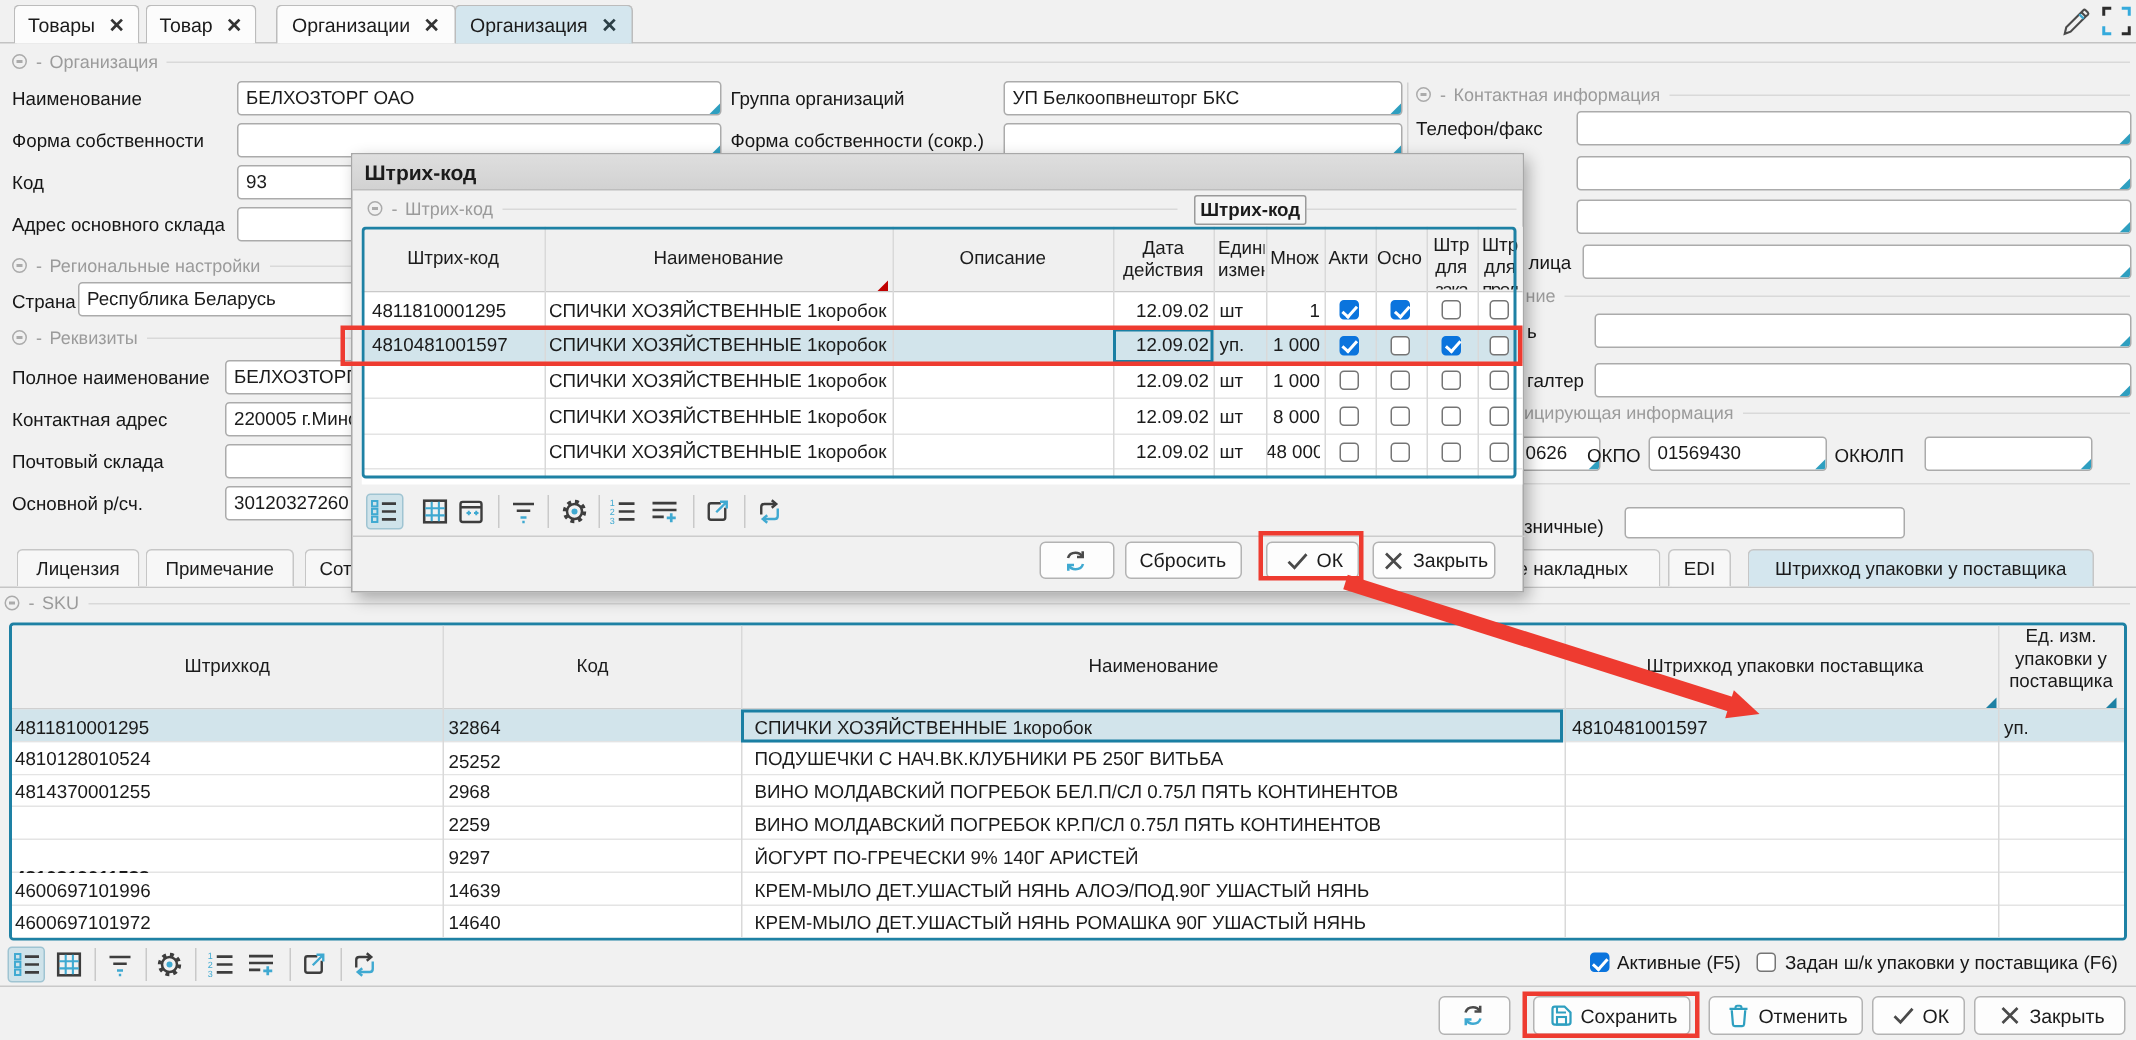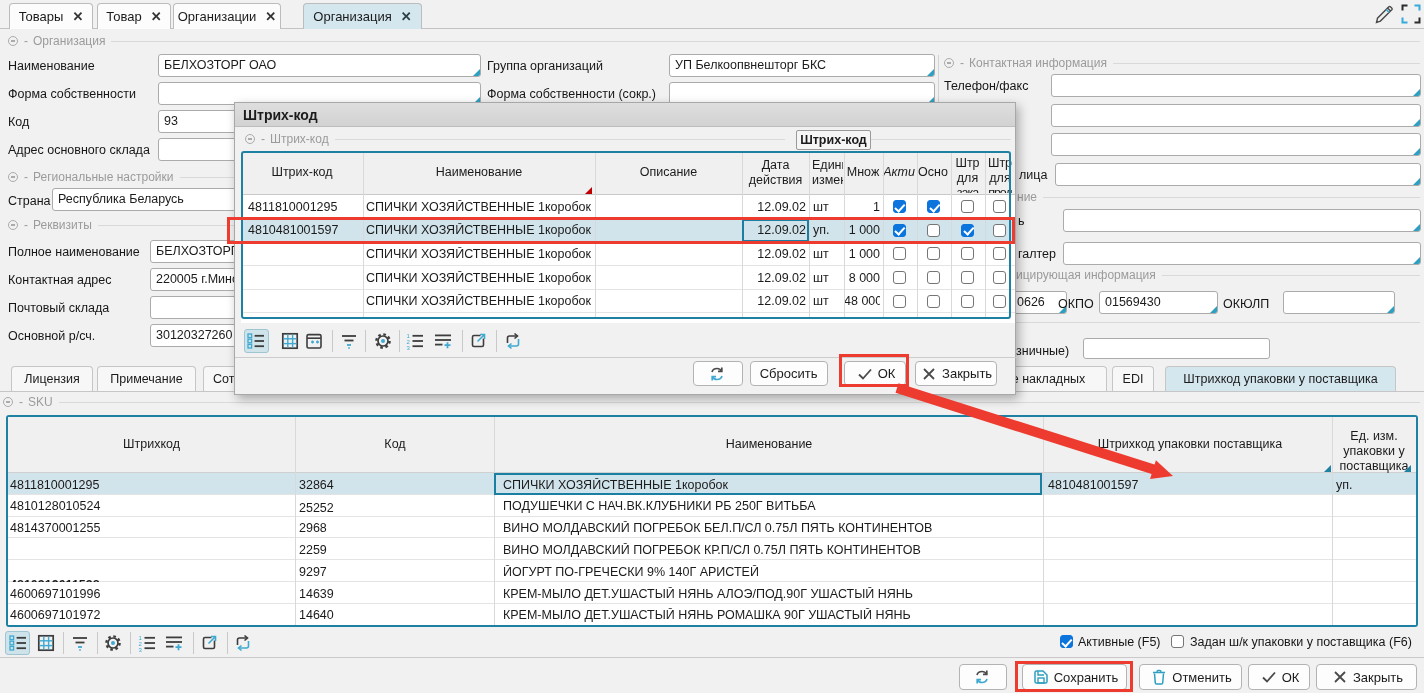--- a/index.html
+++ b/index.html
@@ -33,21 +33,21 @@
 .icon { position:absolute; }
 .red { position:absolute; border:3px solid #ee3b30; }
 .nt::after { display:none; }
 </style>
 </head>
 <body>
 
 <div class="topline"></div>
 <div class="ttab" style="left:9px; width:84px;">Товары<span class="tx">✕</span></div>
 <div class="ttab" style="left:97px; width:74px;">Товар<span class="tx">✕</span></div>
-<div class="ttab" style="left:173px; width:108px;">Организации<span class="tx">✕</span></div>
+<div class="ttab" style="left:184px; width:120px;">Организации<span class="tx">✕</span></div>
 <div class="ttab act" style="left:303px; width:119px;">Организация<span class="tx">✕</span></div>
 
 <svg class="icon" style="left:1372px; top:2px;" width="24" height="24" viewBox="0 0 24 24">
   <path d="M4.5 20.5 L5.5 16.2 L15.6 6.1 L18.5 9 L8.4 19.1 Z M15.6 6.1 L16.9 4.8 Q17.6 4.1 18.4 4.8 L19.9 6.3 Q20.6 7.1 19.9 7.8 L18.5 9" fill="none" stroke="#4a4a4a" stroke-width="1.4"></path>
   <line x1="14.2" y1="7.5" x2="17.1" y2="10.4" stroke="#3fa8cf" stroke-width="1.6"></line>
 </svg>
 <svg class="icon" style="left:1399px; top:2px;" width="24" height="24" viewBox="0 0 24 24">
   <path d="M3.5 8.5 V3.5 H8.5" fill="none" stroke="#2c2c2c" stroke-width="2"></path>
   <path d="M15.5 3.5 H20.5 V8.5" fill="none" stroke="#35aadc" stroke-width="2"></path>
   <path d="M3.5 15.5 V20.5 H8.5" fill="none" stroke="#35aadc" stroke-width="2"></path>
@@ -112,21 +112,21 @@
 <div class="btab act" style="left:1165px; top:366px; width:231px;">Штрихкод упаковки у поставщика</div>
 
 <div class="grp" style="left:3px; top:395px; width:1417px;"><span class="gic"></span><span class="gdash">-</span>SKU<span class="gln"></span></div>
 <div class="abs" style="left:6px; top:415px; width:1412px; height:212px; border:2px solid #1e81a4; border-radius:3px; background:#fff; overflow:hidden;">
   <div class="abs" style="left:0; top:0; width:100%; height:56px; background:#f0f0f0; border-bottom:1px solid #d0d0d0;"></div>
   <div class="cell" style="left:0; top:0; width:287px; height:56px; line-height:54px; text-align:center;">Штрихкод</div>
   <div class="cell" style="left:288px; top:0; width:198px; height:56px; line-height:54px; text-align:center;">Код</div>
   <div class="cell" style="left:487px; top:0; width:548px; height:56px; line-height:54px; text-align:center;">Наименование</div>
   <div class="cell" style="left:1040px; top:0; width:284px; height:56px; line-height:54px; text-align:center;">Штрихкод упаковки поставщика</div>
   <div class="cell" style="left:1326px; top:0; width:80px; height:56px; text-align:center;">
-      <div style="margin-top:12px; line-height:15px;">Ед. изм.<br>упаковки у<br>поставщика</div>
+      <div style="margin-top:0; line-height:15px;">Ед. изм.<br>упаковки у<br>поставщика</div>
     </div>
   <div class="abs" style="left:1316px; top:48px; width:0; height:0; border-left:7px solid transparent; border-bottom:7px solid #1e81a4;"></div>
   <div class="abs" style="left:1396px; top:48px; width:0; height:0; border-left:7px solid transparent; border-bottom:7px solid #1e81a4;"></div>
   <div class="abs" style="left:287px; top:0; width:1px; height:208px; background:#d9d9d9; z-index:5;"></div>
   <div class="abs" style="left:486px; top:0; width:1px; height:208px; background:#d9d9d9; z-index:5;"></div>
   <div class="abs" style="left:1035px; top:0; width:1px; height:208px; background:#d9d9d9; z-index:5;"></div>
   <div class="abs" style="left:1324px; top:0; width:1px; height:208px; background:#d9d9d9; z-index:5;"></div>
   <div class="abs" style="left:0; top:56.0px; width:1408px; height:21.8px; background:#d2e4eb; border-bottom:1px solid #e4e4e4;"></div>
   <div class="cell" style="left:2px; top:60.5px; width:283px;">4811810001295</div>
   <div class="cell" style="left:291px; top:60.5px; width:192px;">32864</div>
@@ -278,21 +278,21 @@
 <div class="abs" style="left:675.6px; top:0; width:1px; height:168px; background:#d9d9d9; z-index:5;"></div>
 <div class="abs" style="left:710px; top:0; width:1px; height:168px; background:#d9d9d9; z-index:5;"></div>
 <div class="abs" style="left:743.5px; top:0; width:1px; height:168px; background:#d9d9d9; z-index:5;"></div>
 <div class="cell" style="left:0; top:0; width:122px; height:44px; line-height:42px; text-align:center;">Штрих-код</div>
 <div class="cell" style="left:122px; top:0; width:232px; height:44px; line-height:42px; text-align:center;">Наименование</div>
 <div class="abs" style="left:344px; top:36px; width:0; height:0; border-left:7px solid transparent; border-bottom:7px solid #c00000;"></div>
 <div class="cell" style="left:354px; top:0; width:147px; height:44px; line-height:42px; text-align:center;">Описание</div>
 <div class="cell" style="left:501px; top:7px; width:67px; height:34px; line-height:15px; text-align:center;">Дата<br>действия</div>
 <div class="cell" style="left:571px; top:7px; width:31px; height:34px; line-height:15px; text-align:left;">Едини<br>измен</div>
 <div class="cell" style="left:603px; top:0; width:38px; height:44px; line-height:42px; text-align:center;">Множ</div>
-<div class="cell" style="left:641px; top:0; width:34px; height:44px; line-height:42px; text-align:center;font-style:italic;">Акти</div>
+<div class="cell" style="left:641px; top:0; width:34px; height:44px; line-height:42px; text-align:center;">Акти</div>
 <div class="cell" style="left:675px; top:0; width:34px; height:44px; line-height:42px; text-align:center;">Осно</div>
 <div class="cell" style="left:710px; top:5px; width:33px; height:37px; line-height:15px; text-align:center;">Штр<br>для<br><span style="letter-spacing:-1px;">зака</span></div>
 <div class="cell" style="left:743px; top:5px; width:32px; height:37px; line-height:15px; text-align:center;">Штр<br>для<br><span style="letter-spacing:-1px;">прод</span></div>
 <div class="abs" style="left:0; top:44.0px; width:782px; height:23.7px; background:#fff; border-bottom:1px solid #e4e4e4;"></div>
 <div class="cell" style="left:7px; top:48.5px; width:114px;">4811810001295</div>
 <div class="cell" style="left:125px; top:48.5px; width:227px;">СПИЧКИ ХОЗЯЙСТВЕННЫЕ 1коробок</div>
 <div class="cell" style="left:501px; top:48.5px; width:64px; text-align:right;">12.09.02</div>
 <div class="cell" style="left:572px; top:48.5px; width:29px;">шт</div>
 <div class="cell" style="left:603px; top:48.5px; width:36px; text-align:right;">1</div>
 <div class="cbx on" style="left:652.0px; top:49.0px;"></div>

